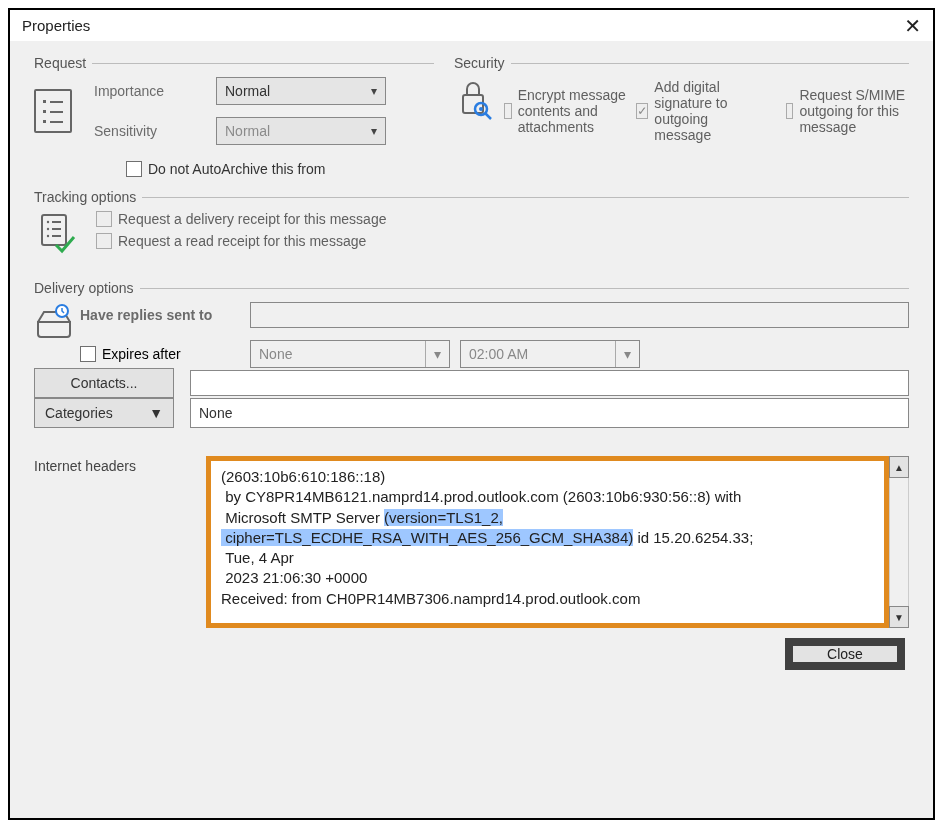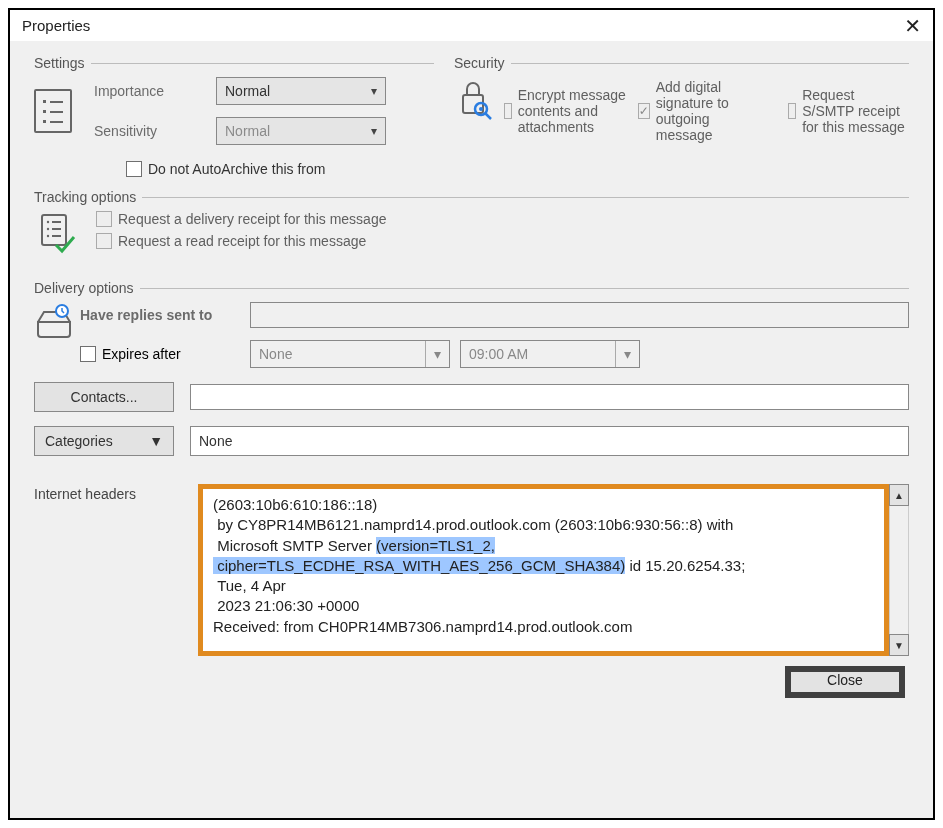--- a/index.html
+++ b/index.html
@@ -123,28 +123,28 @@
   .combo .btn-chev {
     width:24px; height:100%; border-left:1px solid #aaa;
     display:flex; align-items:center; justify-content:center;
     margin-right:-8px;
   }
   .btn {
     height:30px; border:1px solid #888; background:#e3e3e3;
     display:flex; align-items:center; justify-content:center;
     padding:0 10px; color:#333;
   }
-  .cats-row { display:flex; gap:16px; align-items:center; margin-top:14px;}
+  .cats-row { display:flex; gap:16px; align-items:center; }
   .contacts-btn { width:140px; }
   .cats-btn { width:140px; justify-content:space-between; }
   .cats-input {
     flex:1; height:30px; border:1px solid #888; background:#fff;
     padding:0 8px; display:flex; align-items:center; color:#333;
   }
-  .headers-row { display:flex; gap:4px; margin-top:28px; align-items:flex-start;}
+  .headers-row { display:flex; gap:12px; margin-top:28px; align-items:flex-start;}
   .headers-label { width:160px; color:#444; padding-top:2px;}
   .headers-box-wrap { flex:1; display:flex; }
   .headers-box {
     flex:1;
     border:5px solid #e08a1f;
     background:#fff;
     padding:6px 10px;
     font-size:15px;
     color:#222;
     line-height:1.35;
@@ -158,40 +158,40 @@
     width:20px; display:flex; flex-direction:column;
   }
   .scroll-btn {
     height:22px; border:1px solid #888; background:#e3e3e3;
     display:flex; align-items:center; justify-content:center;
     font-size:10px; color:#333;
   }
   .scroll-track { flex:1; border:1px solid #ccc; border-top:none; border-bottom:none; background:#f0f0f0;}
   .close-row { display:flex; justify-content:flex-end; margin-top:10px; padding-right:4px;}
   .close-btn {
-    width:120px; height:32px; border:6px solid #404040; background:#e3e3e3;
-    display:flex; align-items:flex-start; justify-content:center; color:#222;
+    width:120px; height:32px; border:8px solid #404040; background:#e3e3e3;
+    display:flex; align-items:flex-end; justify-content:center; color:#222;
   }
   .tray-icon svg { width:40px; height:40px; }
 </style>
 </head>
 <body>
 
 <div class="window">
   <div class="titlebar">
     <span>Properties</span>
     <span class="close-x">✕</span>
   </div>
   <div class="body-inner">
 
     <div class="group-row">
 
       <div class="group" style="width:400px;">
         <div class="group-legend">
-            <span>Settings</span>
+            <span>Request</span>
             <span class="line"></span>
           </div>
         <div class="settings-grid">
           <div style="grid-row:span 2;">
             <div class="icon-box">
               <span class="dot" style="top:9px;"></span>
                 <span class="dotline" style="top:10px;left:14px;"></span>
               <span class="dot" style="top:19px;"></span>
                 <span class="dotline" style="top:20px;left:14px;"></span>
               <span class="dot" style="top:29px;"></span>
@@ -232,21 +232,21 @@
                 <span>Encrypt message contents and attachments</span>
               </label>
             <label class="checkbox">
                 <span class="cb disabled">
                   <span class="tick">✓</span>
                 </span>
                 <span>Add digital signature to outgoing message</span>
               </label>
             <label class="checkbox" style="margin-left:22px;">
                 <span class="cb disabled"></span>
-                <span>Request S/SMTP receipt for this message</span>
+                <span>Request S/MIME outgoing for this message</span>
               </label>
           </div>
         </div>
       </div>
     </div>
 
     <div style="margin:16px 0 12px 92px;">
       <label class="checkbox" style="color:#333;">
           <span class="cb"></span>
           <span>Do not AutoArchive this from</span>
@@ -306,21 +306,21 @@
           <div style="display:flex; align-items:center; gap:10px; margin-top:12px;">
             <label class="checkbox" style="color:#000000; width:160px;">
                 <span class="cb"></span>
                 <span>Expires after</span>
               </label>
             <div class="combo" style="width:200px;">
                 <span>None</span>
                 <span class="btn-chev">▾</span>
               </div>
             <div class="combo" style="width:180px;">
-                <span>09:00 AM</span>
+                <span>02:00 AM</span>
                 <span class="btn-chev">▾</span>
               </div>
           </div>
         </div>
       </div>
     </div>
 
     <div class="cats-row">
       <div class="btn contacts-btn">
           <span>Contacts...</span>

